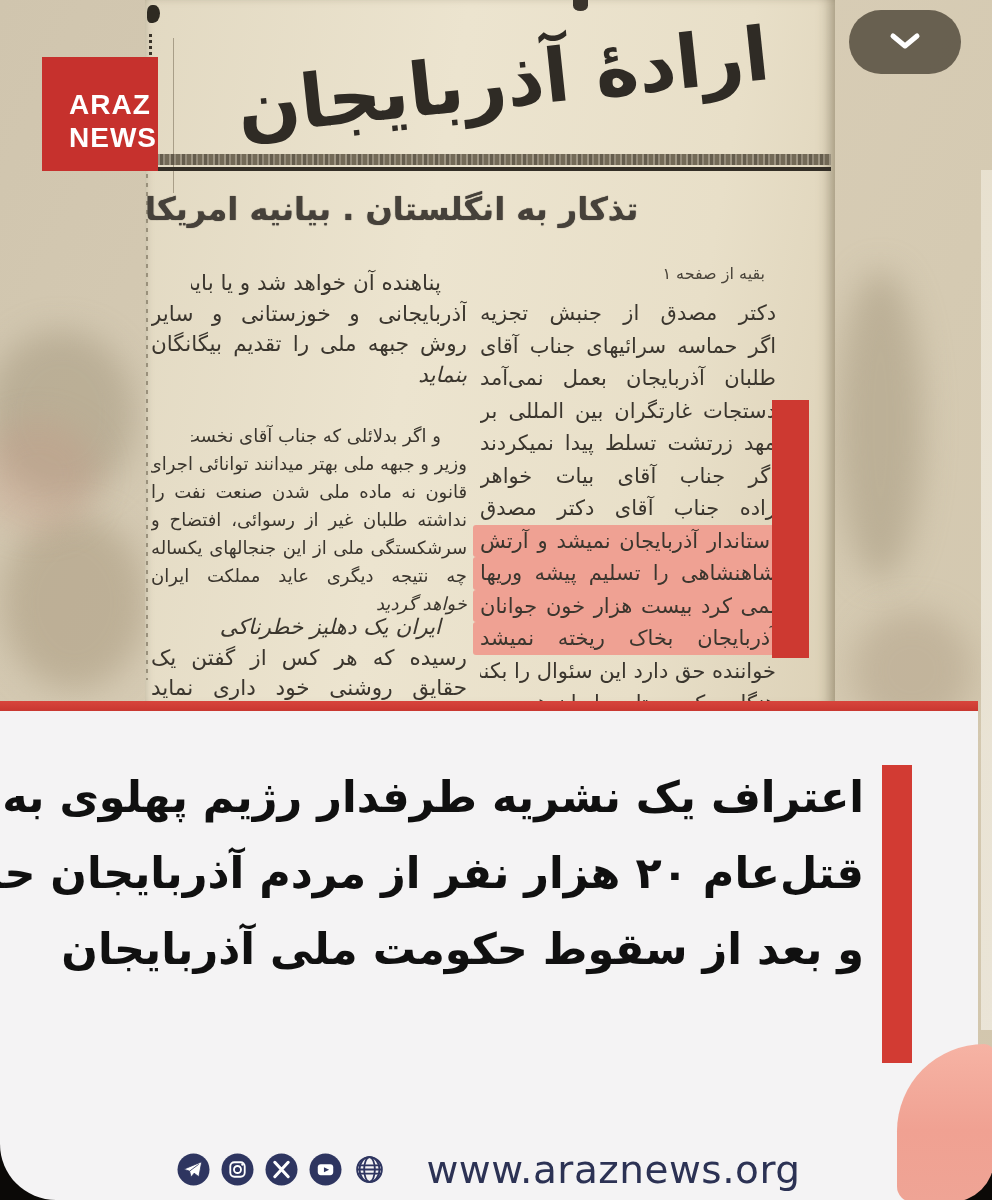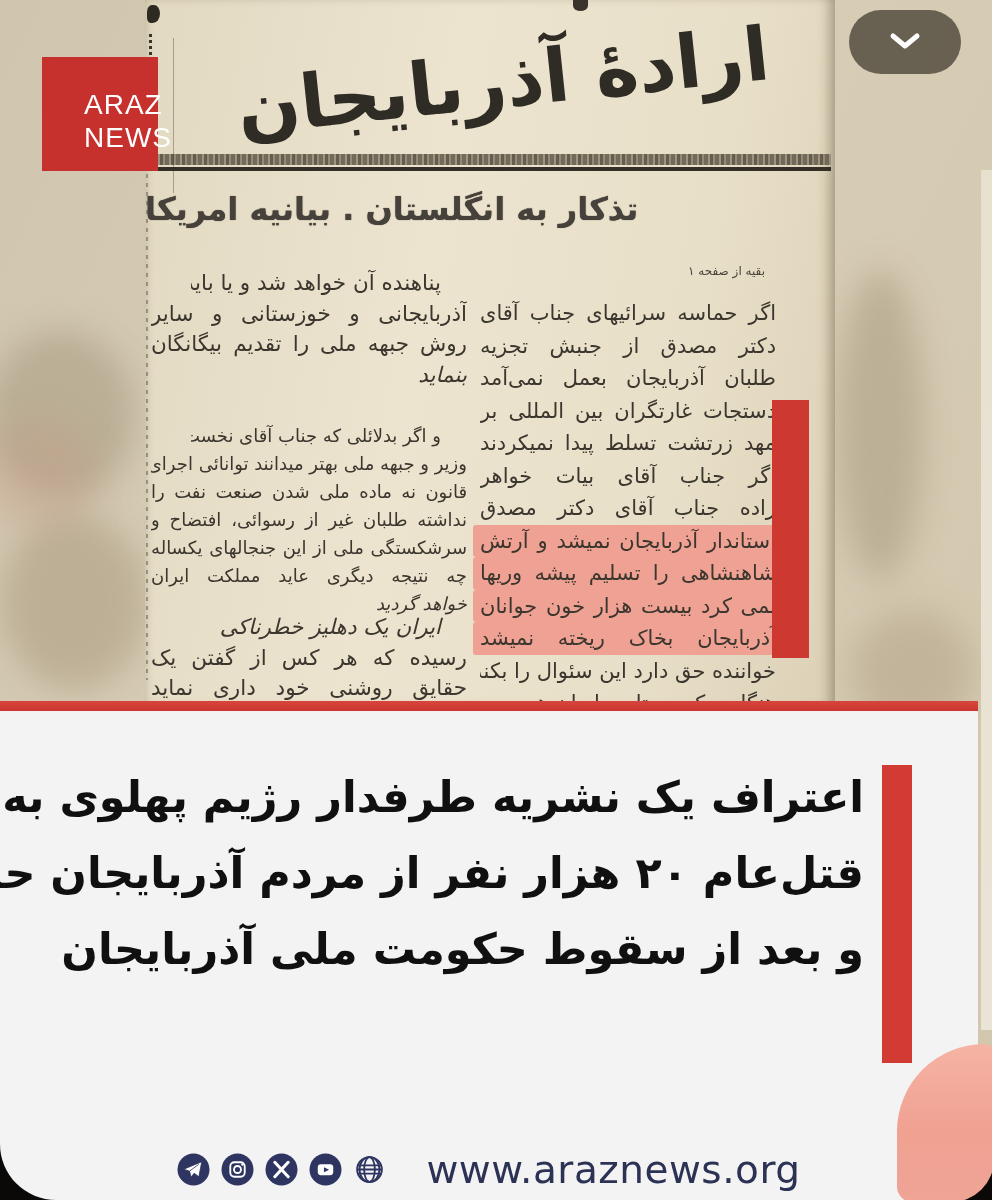--- a/index.html
+++ b/index.html
@@ -29,21 +29,21 @@
   .crease{position:absolute;left:28px;top:38px;width:1px;height:155px;background:rgba(110,98,76,.5);}
   .top-mark{position:absolute;left:428px;top:0;width:15px;height:11px;background:#3a342c;border-radius:0 0 50% 50%;}
   .masthead{position:absolute;left:118px;top:6px;width:480px;height:150px;display:flex;align-items:center;
         justify-content:center;font-size:74px;font-weight:bold;color:#2f2b25;transform:rotate(-6deg);
         letter-spacing:-2px;direction:rtl;white-space:nowrap;}
   .band{position:absolute;left:4px;top:154px;width:682px;height:11px;opacity:.9;
         background:repeating-linear-gradient(90deg,#564e3f 0 3px,#8a8170 3px 5px,#665d4b 5px 9px,#958c7a 9px 11px);}
   .band-line{position:absolute;left:4px;top:167px;width:682px;height:4px;background:#332e26;}
   .subtitle{position:absolute;left:0;top:190px;width:690px;text-align:left;direction:rtl;
         font-size:32px;font-weight:bold;color:#46413a;text-shadow:0 0 1px #46413a;white-space:nowrap;}
-  .kicker{position:absolute;right:70px;top:264px;font-size:12px;color:#4a443a;direction:rtl;}
+  .kicker{position:absolute;right:70px;top:264px;font-size:16px;color:#4a443a;direction:rtl;}
   .col{position:absolute;direction:rtl;color:#3b362e;}
   .col-right{left:335px;top:297px;width:296px;}
   .col-left-p1{left:6px;top:268px;width:316px;}
   .col-left-p2{left:6px;top:422px;width:316px;}
   .col-left-p3{left:6px;top:612px;width:316px;}
   .nl{text-align:justify;text-align-last:justify;white-space:nowrap;overflow:hidden;}
   .col-right .nl{font-size:21px;line-height:32.5px;height:32.5px;}
   .col-left-p1 .nl,.col-left-p3 .nl{font-size:21.5px;line-height:30.5px;height:30.5px;}
   .col-left-p2 .nl{font-size:18px;line-height:28px;height:28px;}
   .nl.last{text-align-last:right;font-style:italic;}
@@ -68,21 +68,21 @@
   
   .footer{position:absolute;left:0;top:436px;width:100%;display:flex;justify-content:center;
         align-items:center;gap:40px;}
   .icon-row{display:flex;align-items:center;gap:11px;}
   .icon-row svg{display:block;}
   .site-url{font-size:39px;color:#2c3254;letter-spacing:.5px;font-family:"DejaVu Sans",sans-serif;}
 
   
   .logo{position:absolute;left:42px;top:57px;width:116px;height:114px;background:#c6312d;z-index:6;
         box-sizing:border-box;padding:31px 0 0 27px;font-family:"Liberation Sans","DejaVu Sans",sans-serif;}
-  .logo .t{font-size:28px;font-weight:normal;line-height:33px;letter-spacing:1px;color:#ffffff;margin-left:15px;}
+  .logo .t{font-size:28px;font-weight:bold;line-height:33px;letter-spacing:1px;color:#ffffff;}
   .collapse-btn{position:absolute;left:849px;top:10px;width:112px;height:64px;border-radius:32px;z-index:6;
         background:rgba(96,87,72,.93);display:flex;align-items:center;justify-content:center;cursor:pointer;border:none;}
 </style>
 </head>
 <body>
 
 <div class="canvas">
 
   <div class="blob b1"></div>
   <div class="blob b2"></div>
@@ -99,22 +99,22 @@
     <div class="crease"></div>
     <div class="top-mark"></div>
 
     <div class="masthead">ارادهٔ آذربایجان</div>
     <div class="band"></div>
     <div class="band-line"></div>
     <div class="subtitle">تذکار به انگلستان . بیانیه امریکا</div>
     <div class="kicker">بقیه از صفحه ۱</div>
 
     <div class="col col-right">
+      <div class="nl">دکتر مصدق از جنبش تجزیه</div>
       <div class="nl">اگر حماسه سرائیهای جناب آقای</div>
-      <div class="nl">دکتر مصدق از جنبش تجزیه</div>
       <div class="nl">طلبان آذربایجان بعمل نمی‌آمد</div>
       <div class="nl">دستجات غارتگران بین المللی بر</div>
       <div class="nl">مهد زرتشت تسلط پیدا نمیکردند</div>
       <div class="nl">اگر جناب آقای بیات خواهر</div>
       <div class="nl">زاده جناب آقای دکتر مصدق</div>
       <div class="nl hl">استاندار آذربایجان نمیشد و آرتش</div>
       <div class="nl hl">شاهنشاهی را تسلیم پیشه وریها</div>
       <div class="nl hl">نمی کرد بیست هزار خون جوانان</div>
       <div class="nl hl">آذربایجان بخاک ریخته نمیشد</div>
       <div class="nl">خواننده حق دارد این سئوال را بکند</div>

